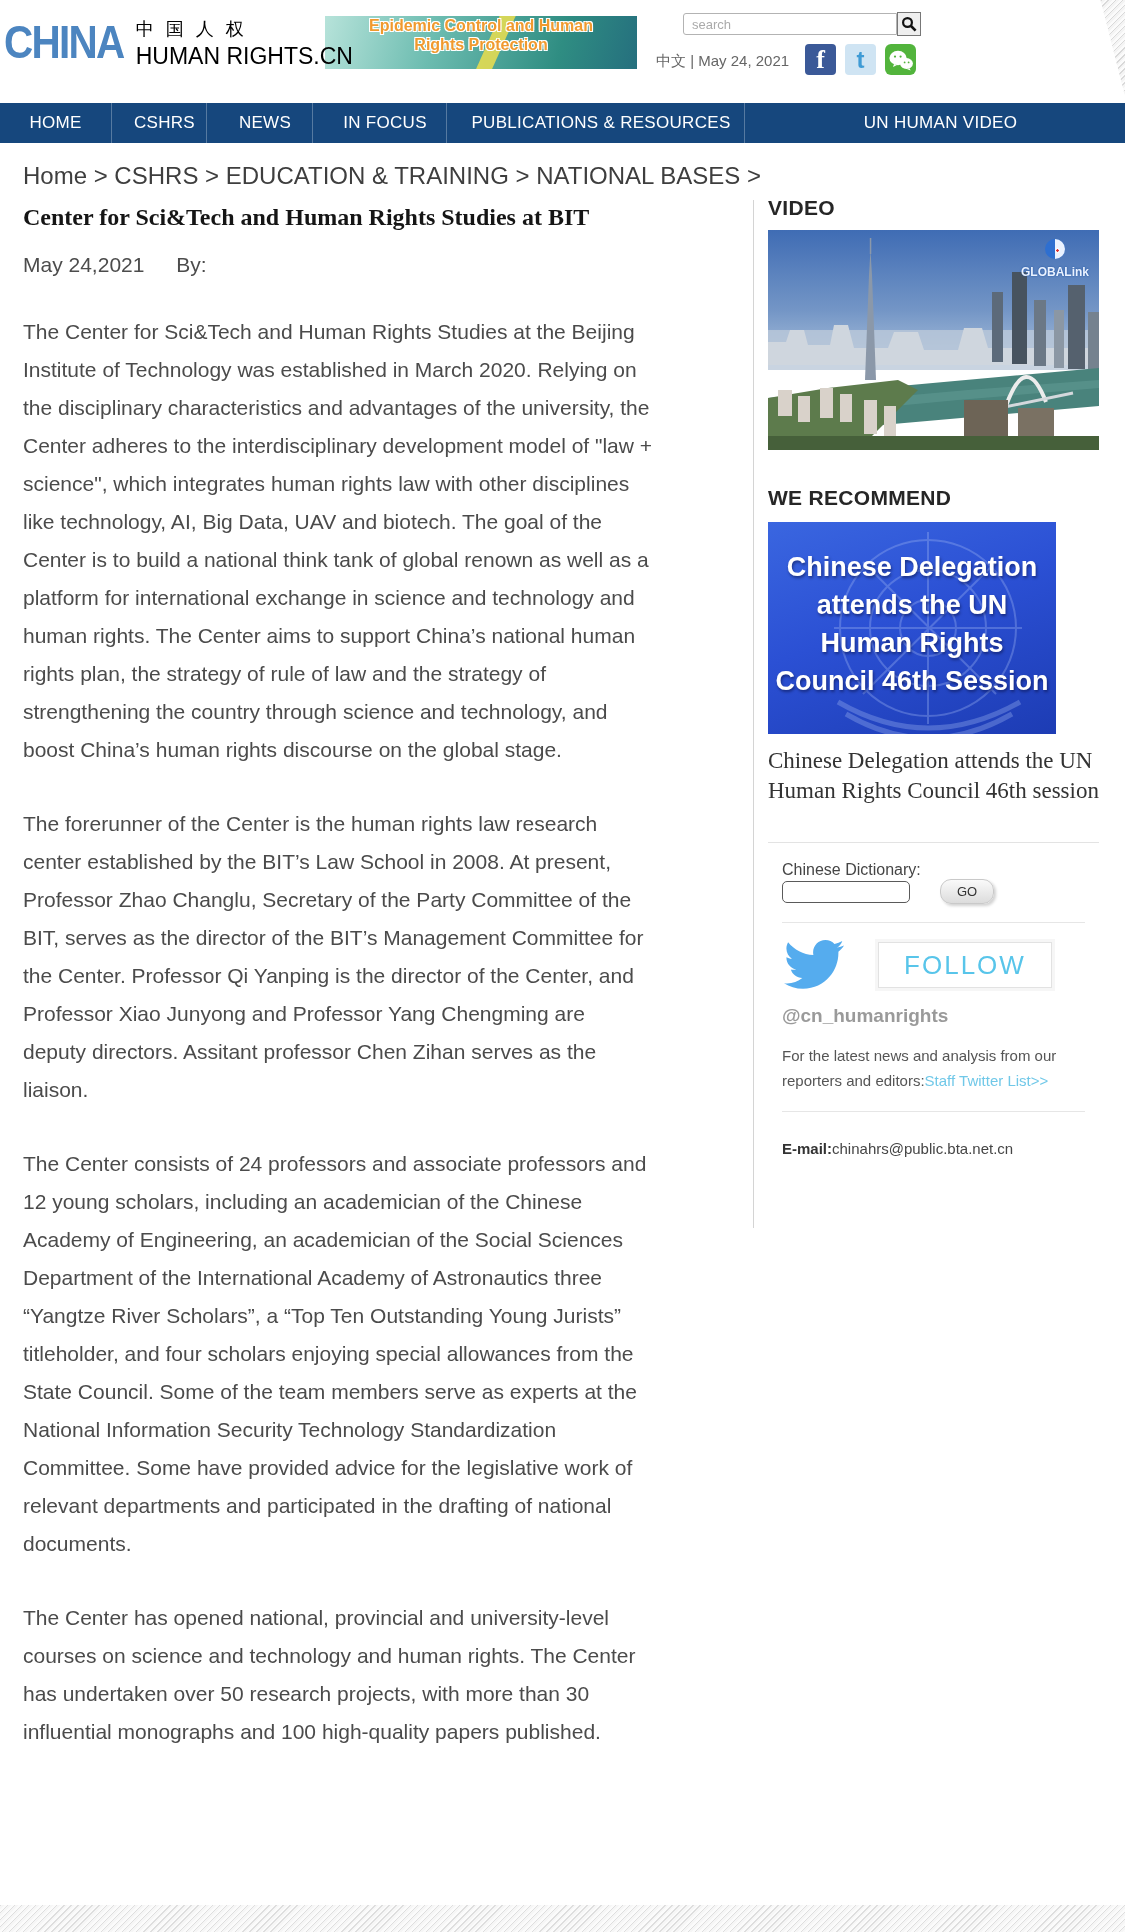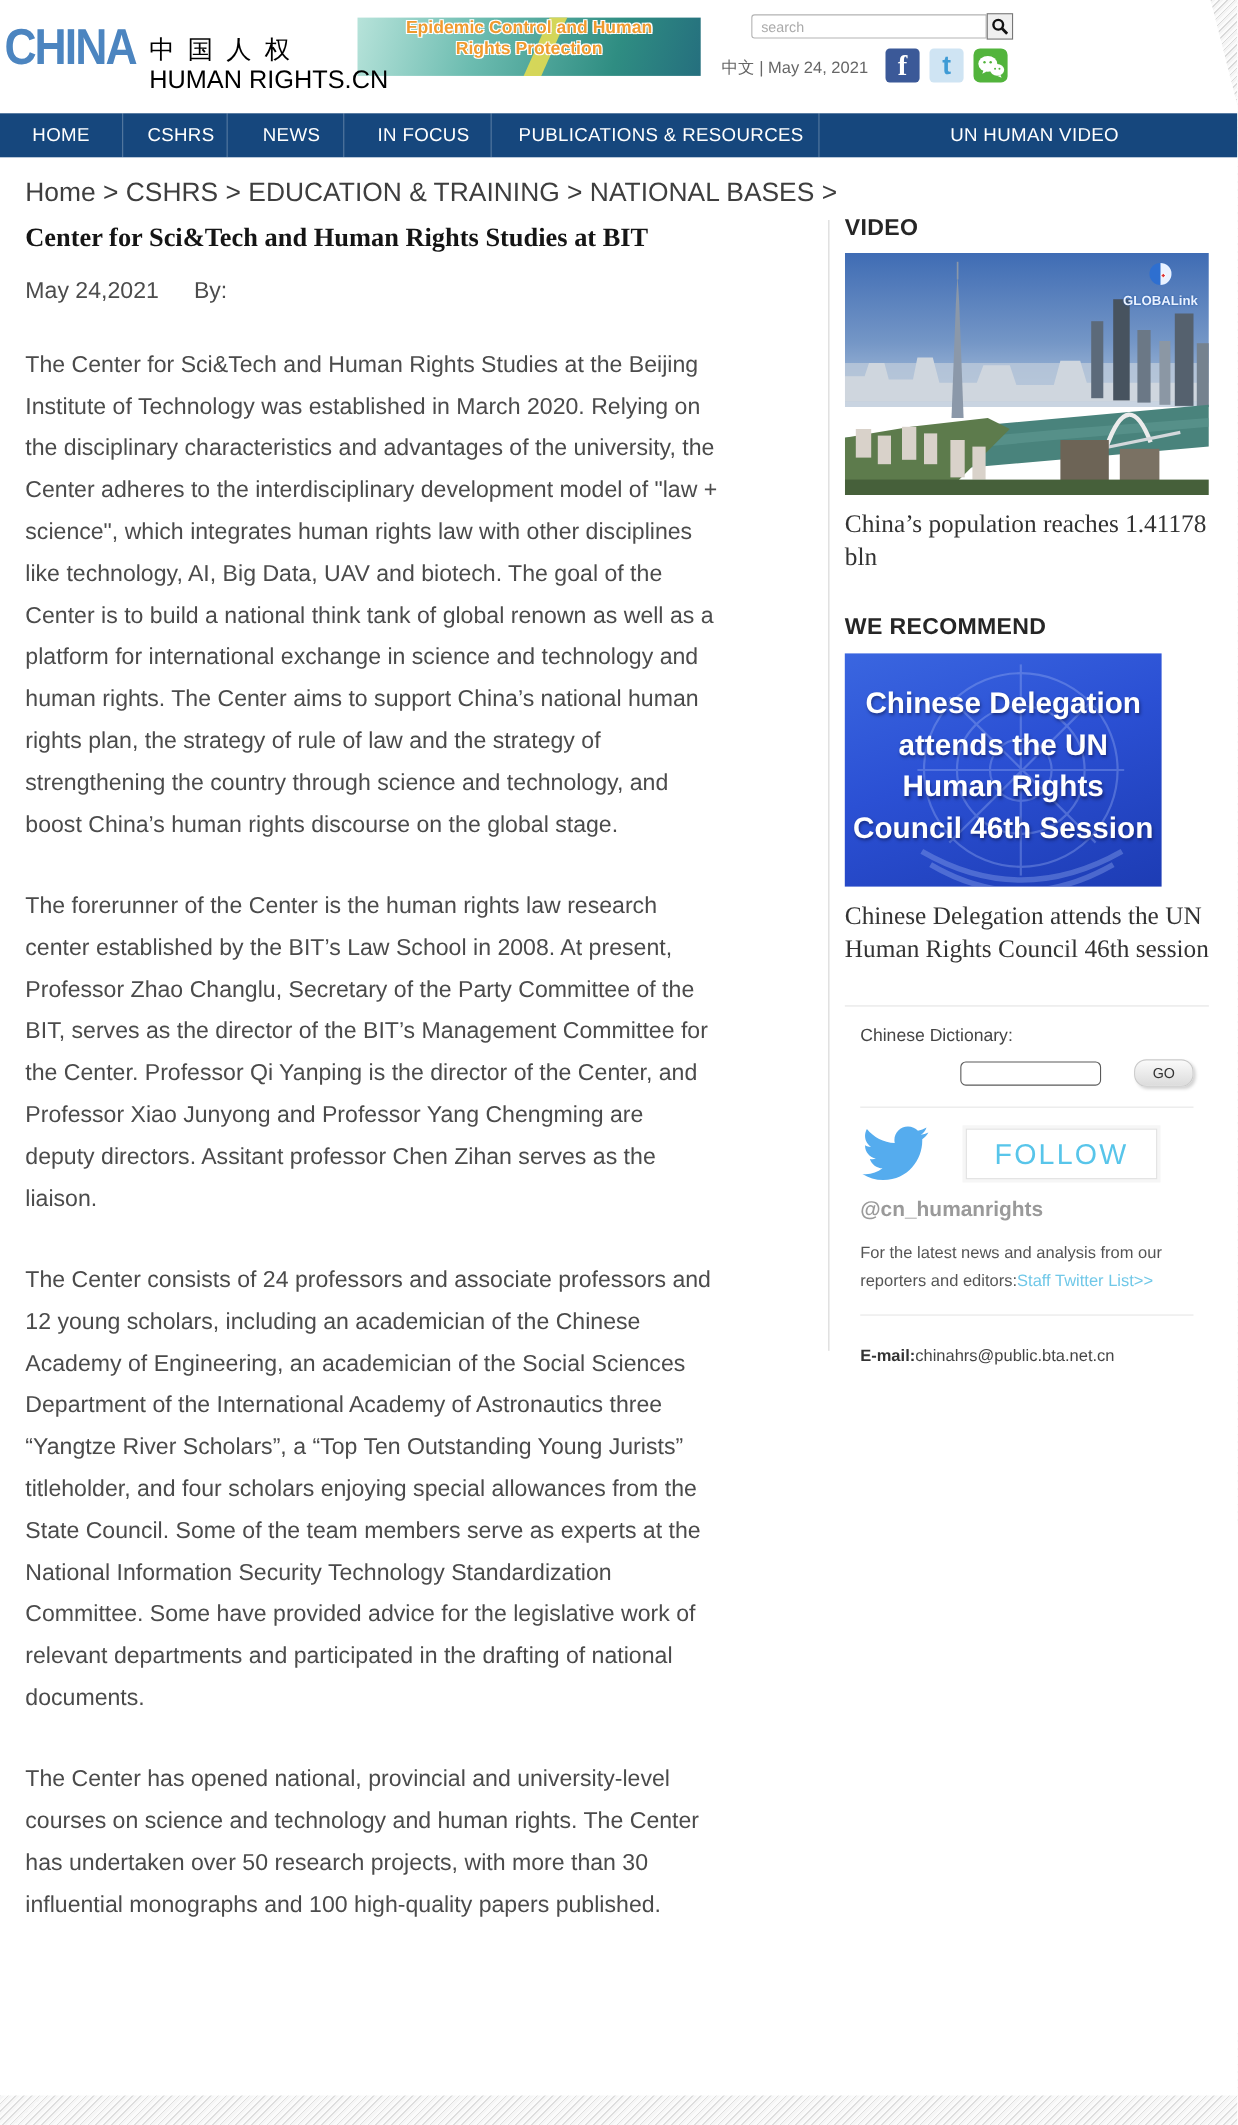--- a/index.html
+++ b/index.html
@@ -7,21 +7,21 @@
   .page{position:relative;width:1125px;height:1932px;overflow:hidden;
         background:repeating-linear-gradient(135deg,#fbfbfb 0 2px,#dedede 2px 3px,#f6f6f6 3px 5px);}
   .white-sheet{position:absolute;left:0;top:0;width:1125px;height:1905px;background:#ffffff;}
   .corner-hatch{position:absolute;top:0;right:0;width:34px;height:96px;z-index:6;
         background:repeating-linear-gradient(135deg,#fbfbfb 0 2px,#d9d9d9 2px 3px,#f4f4f4 3px 5px);
         clip-path:polygon(28% 0,100% 0,100% 100%);}
   
   .logo{position:absolute;left:4px;top:16px;display:flex;align-items:flex-start;z-index:2;}
   .logo-china{font-size:46px;font-weight:800;color:#4c85c0;letter-spacing:-2px;line-height:52px;transform:scaleX(.88);transform-origin:left;}
   .logo-right{margin-left:-4px;display:flex;flex-direction:column;}
-  .logo-cn{font-size:23px;color:#000;letter-spacing:12px;line-height:26px;margin-top:16px;}
+  .logo-cn{font-size:18px;color:#000;letter-spacing:12px;line-height:26px;margin-top:0;}
   .logo-sub{font-size:23px;color:#000;letter-spacing:0;line-height:24px;margin-top:2px;white-space:nowrap;}
   .banner{position:absolute;left:325px;top:16px;width:312px;height:53px;overflow:hidden;
         background:linear-gradient(105deg,#b7e3da 0%,#6cbcb0 35%,#2f8d82 75%,#256f7e 100%);}
   .banner-stripe{position:absolute;left:52%;top:-12%;width:16px;height:130%;background:#e3dc52;transform:skewX(-24deg);opacity:.9;}
   .banner-text{position:relative;z-index:1;text-align:center;padding-top:0;font-weight:bold;font-size:16px;line-height:19px;color:#f09a2e;
         text-shadow:-1px -1px 0 #fff,1px -1px 0 #fff,-1px 1px 0 #fff,1px 1px 0 #fff;}
   .search-wrap{position:absolute;left:683px;top:12px;display:flex;align-items:center;z-index:2;}
   .search-input{width:196px;height:20px;border:1px solid #b3b3b3;border-radius:3px 0 0 3px;font-size:13px;padding:0 8px;color:#444;outline:none;}
   .search-input::placeholder{color:#aaa;}
   .search-btn{width:24px;height:24px;border:1px solid #777;background:#efefef;display:flex;align-items:center;justify-content:center;cursor:pointer;padding:0;}
@@ -52,21 +52,21 @@
   .globalink{position:absolute;top:8px;right:10px;text-align:center;z-index:3;}
   .globalink .gl-text{font-size:12px;font-weight:bold;color:#eaf2ff;text-shadow:0 0 2px #1a4fa0;margin-top:1px;}
   .side-caption{margin-top:12px;font-family:"Liberation Serif",serif;font-size:23px;line-height:30px;color:#333;cursor:pointer;}
   .rec-head{margin-top:36px;}
   .rec-thumb{position:relative;margin-top:12px;width:288px;height:212px;overflow:hidden;cursor:pointer;
         background:linear-gradient(160deg,#3a66e0 0%,#2b50d4 45%,#1d3cb4 100%);}
   .rec-lines{position:absolute;left:0;top:26px;width:100%;text-align:center;z-index:2;}
   .rec-line{font-size:27px;line-height:38px;font-weight:800;color:#fff;text-shadow:1px 2px 3px rgba(0,0,30,.45);}
   .widget{margin-top:36px;border-top:1px solid #e3e3e3;padding:18px 14px 0 14px;box-sizing:border-box;}
   .dict-label{font-size:16px;color:#454545;}
-  .dict-row{margin-top:12px;display:flex;align-items:center;justify-content:flex-end;}
+  .dict-row{display:flex;align-items:center;}
   .dict-input{width:116px;height:20px;border:1.5px solid #5a5a5a;border-radius:5px;outline:none;font-size:13px;padding:0 5px;}
   .go-btn{margin-left:30px;width:52px;height:23px;border:1px solid #c9c9c9;border-radius:11px;
         background:linear-gradient(#fafafa,#dcdcdc);box-shadow:2px 2px 3px rgba(0,0,0,.18);
         font-size:13px;color:#333;display:flex;align-items:center;justify-content:center;cursor:pointer;}
   .w-divider{margin-top:18px;height:1px;background:#e6e6e6;}
   .tw-row{margin-top:16px;display:flex;align-items:center;}
   .tw-bird{width:64px;height:52px;flex:none;cursor:pointer;}
   .follow-btn{margin-left:32px;width:172px;height:44px;border:1px solid #e2e2e2;background:#fff;
         box-shadow:0 0 0 3px #f6f6f6;display:flex;align-items:center;justify-content:center;
         font-size:26px;letter-spacing:2px;color:#58c5ea;cursor:pointer;}
@@ -207,21 +207,20 @@
           <circle cx="11" cy="11" r="10" fill="#2e6fd0"></circle>
           <path d="M11 1 A10 10 0 0 1 11 21 Z" fill="#eaf2ff"></path>
           <circle cx="13.5" cy="12.5" r="2.2" fill="#fff"></circle>
           <rect x="12.9" y="11" width="1.2" height="3" fill="#d33"></rect>
           <rect x="12" y="11.9" width="3" height="1.2" fill="#d33"></rect>
         </svg>
         <div class="gl-text">GLOBALink</div>
       </div>
     </div>
 
-    <div class="side-caption">China’s population reaches 1.41178 bln</div>
 
     <div class="side-head rec-head">WE RECOMMEND</div>
 
     <div class="rec-thumb">
       <svg width="331" height="212" viewBox="0 0 331 212" style="position:absolute;left:0;top:0;">
         <g stroke="#9db4f2" fill="none" opacity=".35">
           <circle cx="160" cy="106" r="88" stroke-width="2"></circle>
           <circle cx="160" cy="106" r="58" stroke-width="2"></circle>
           <circle cx="160" cy="106" r="28" stroke-width="2"></circle>
           <line x1="160" y1="10" x2="160" y2="202" stroke-width="2"></line>

